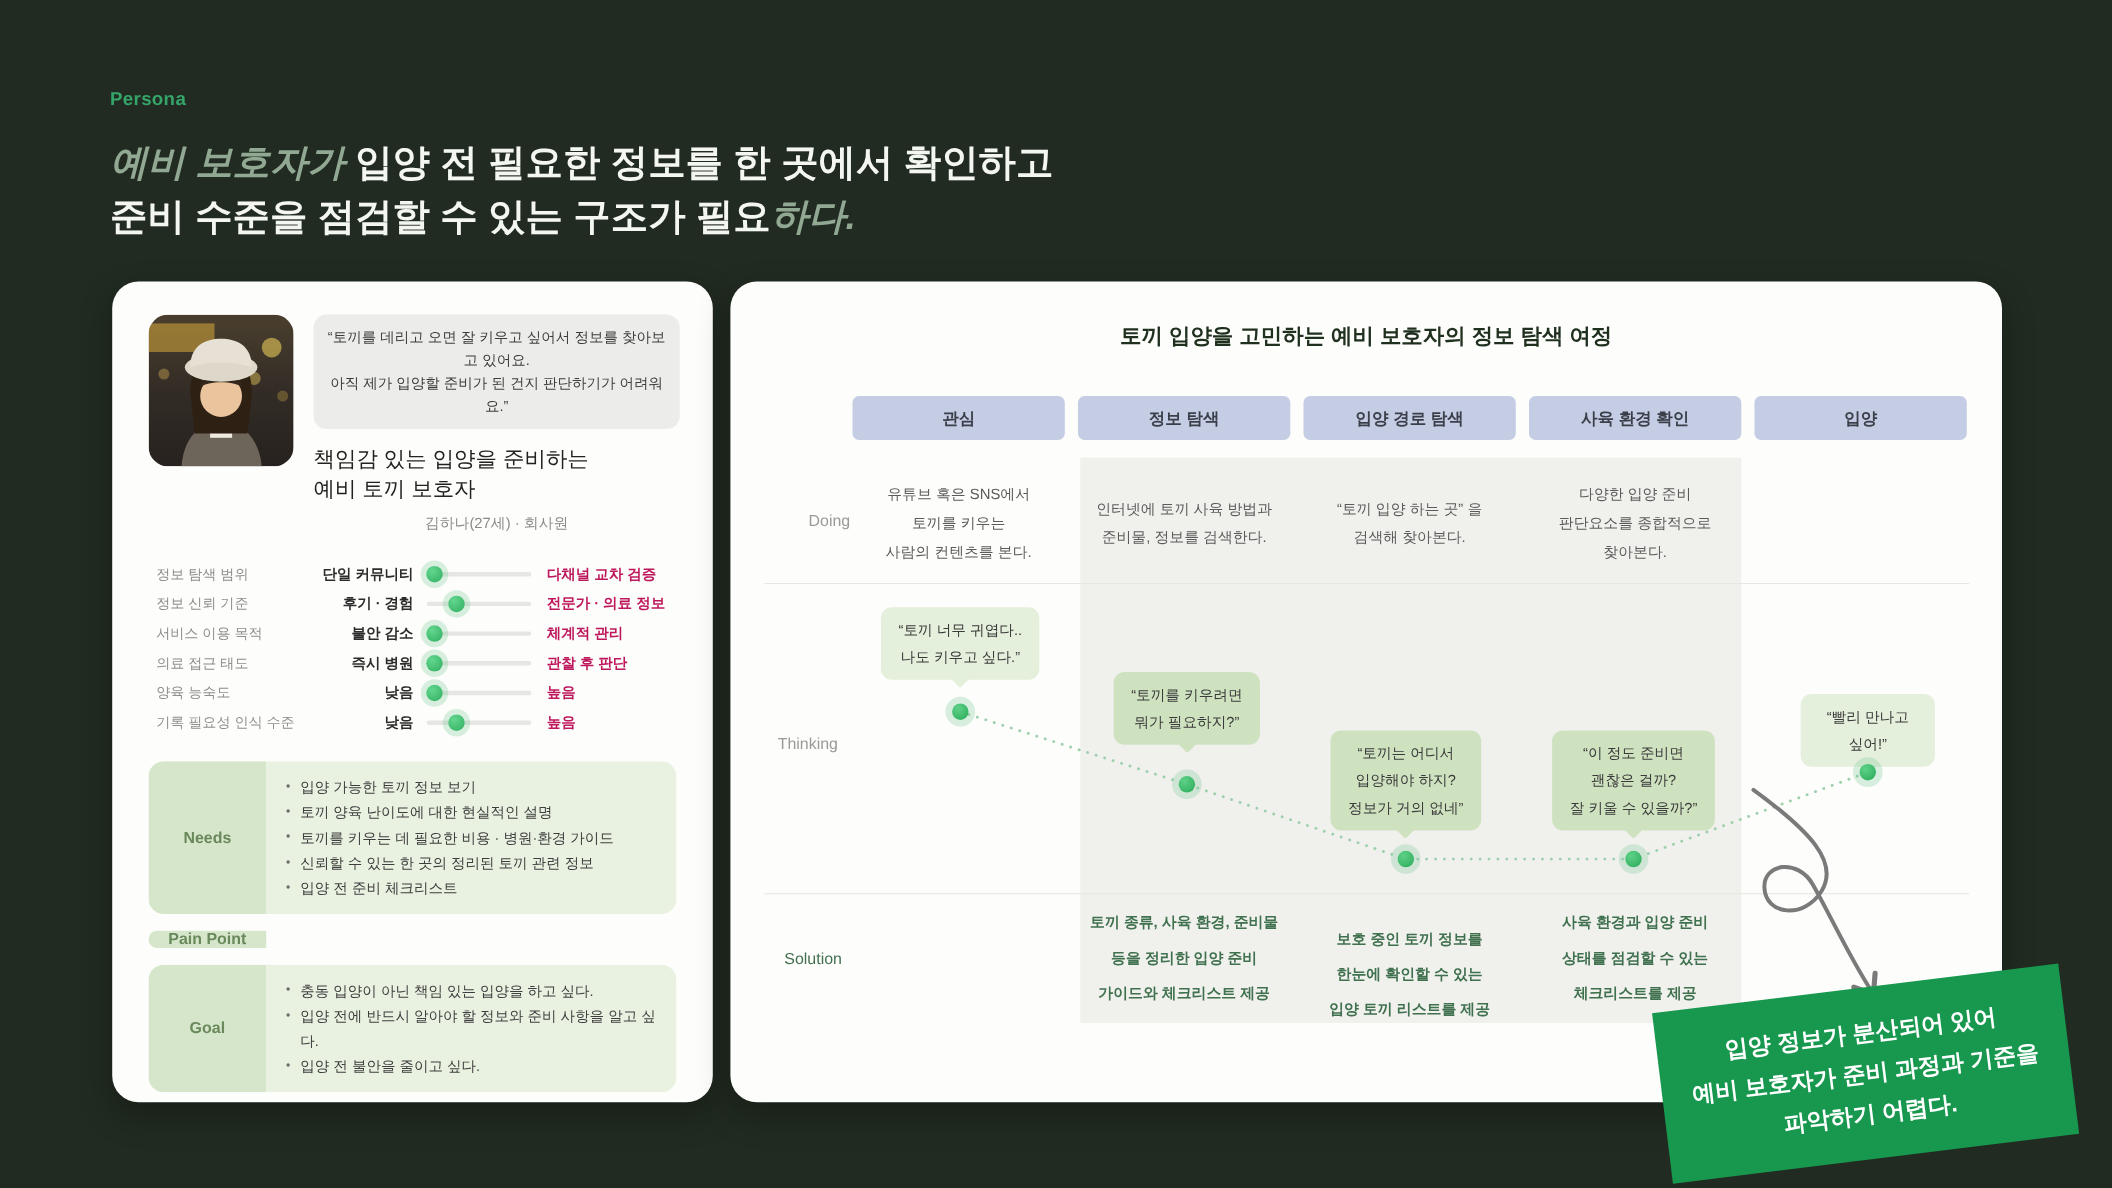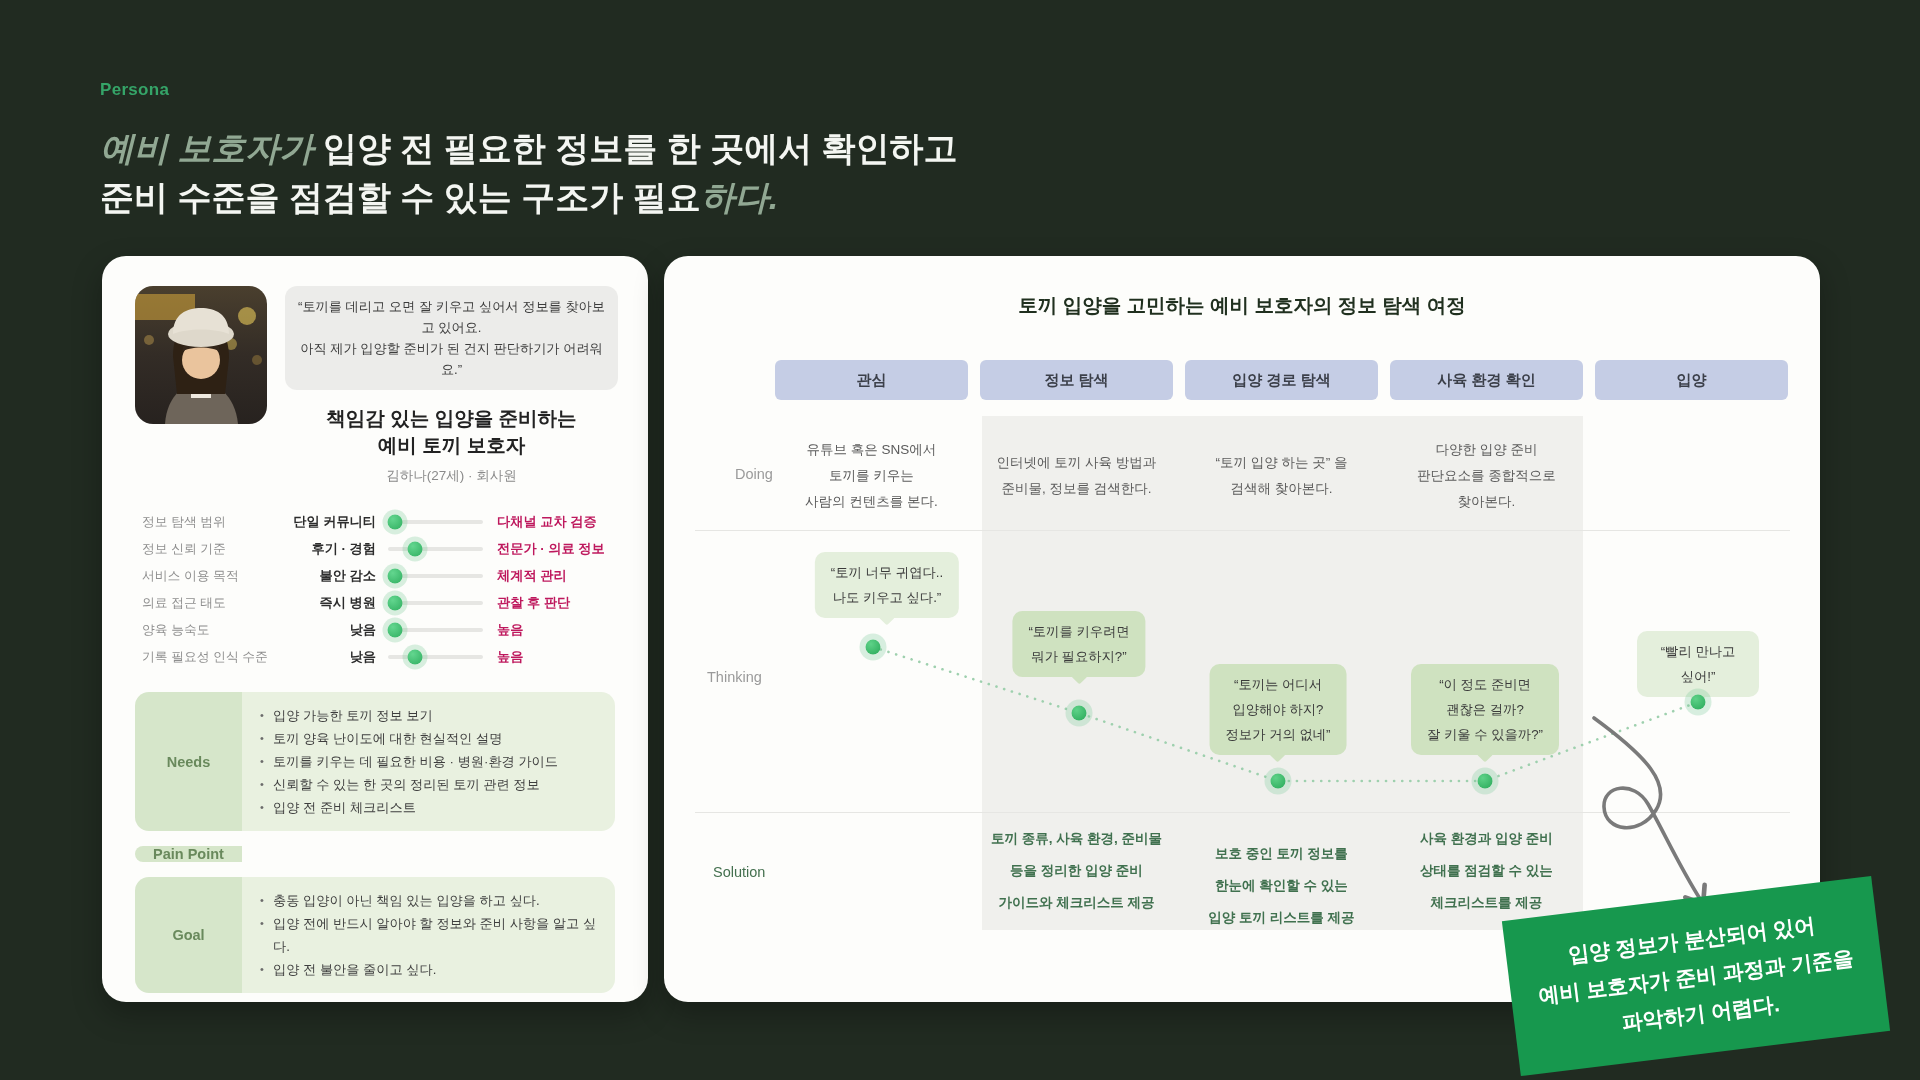--- a/index.html
+++ b/index.html
@@ -25,21 +25,21 @@
     background:#fdfdfb; border-radius:24px; box-shadow:0 12px 30px rgba(0,0,0,.28);
   }
   .p-top { display:flex; gap:18px; padding:30px 30px 0 33px; }
   .photo { width:132px; height:138px; border-radius:18px; overflow:hidden; flex:none; }
   .photo svg { display:block; width:100%; height:100%; }
   .p-head { flex:1; min-width:0; }
   .quote {
     background:#ececea; border-radius:12px; padding:10px 12px;
     font-size:13.2px; line-height:21px; color:#3c3c3c; text-align:center; font-weight:500;
   }
-  .p-name { margin-top:15px; text-align:center; font-size:19.5px; font-weight:700; line-height:27px; color:#222; }
+  .p-name { margin-top:15px; font-size:19.5px; font-weight:400; line-height:27px; color:#222; }
   .p-meta { margin-top:8px; text-align:center; font-size:13.5px; color:#8a8a8a; }
 
   .attrs { margin-top:26px; padding:0 40px; }
   .attr-row { display:flex; align-items:center; height:22px; margin-bottom:5px; }
   .attr-label { width:132px; flex:none; font-size:12.8px; color:#8e8e8e; }
   .attr-left { width:102px; flex:none; text-align:right; font-size:13.2px; font-weight:700; color:#2c2c2c; }
   .attr-track { position:relative; width:95px; height:4px; margin:0 14px 0 12px; flex:none;
                 background:#e6e6e3; border-radius:2px; }
   .attr-dot { position:absolute; top:50%; width:15px; height:15px; border-radius:50%;
               transform:translate(-50%,-50%);
@@ -249,21 +249,21 @@
   <svg class="j-svg" width="1156" height="746" viewBox="0 0 1156 746">
     <defs>
       <marker id="ah" markerWidth="8" markerHeight="8" refX="4.6" refY="4" orient="auto">
         <polyline points="1,0.8 5.2,4 1,7.2" fill="none" stroke="#7a7a7a" stroke-width="1.3" stroke-linecap="round" stroke-linejoin="round"></polyline>
       </marker>
     </defs>
     <polyline points="209,391 415,457 614,525 821,525 1034,446" fill="none" stroke="#9ed0ae" stroke-width="2.6" stroke-dasharray="0.1 8" stroke-linecap="round"></polyline>
     <path d="M 930 462 C 982 500 1008 528 992 554 C 976 580 941 576 940 551 C 939 529 970 524 984 548 C 1000 576 1016 612 1038 646" fill="none" stroke="#7a7a7a" stroke-width="3.6" stroke-linecap="round" marker-end="url(#ah)"></path>
   </svg>
 
-  <div class="bubble light ws" style="left:223px; top:296px;">“토끼 너무 귀엽다..
+  <div class="bubble light ws" style="left:209px; top:296px;">“토끼 너무 귀엽다..
 나도 키우고 싶다.”</div>
   <div class="bubble medium ws" style="left:415px; top:355px;">“토끼를 키우려면
 뭐가 필요하지?”</div>
   <div class="bubble medium ws" style="left:614px; top:408px;">“토끼는 어디서
 입양해야 하지?
 정보가 거의 없네”</div>
   <div class="bubble medium ws" style="left:821px; top:408px;">“이 정도 준비면
 괜찮은 걸까?
 잘 키울 수 있을까?”</div>
   <div class="bubble light ws" style="left:1034px; top:375px;">“빨리 만나고 싶어!”</div>

